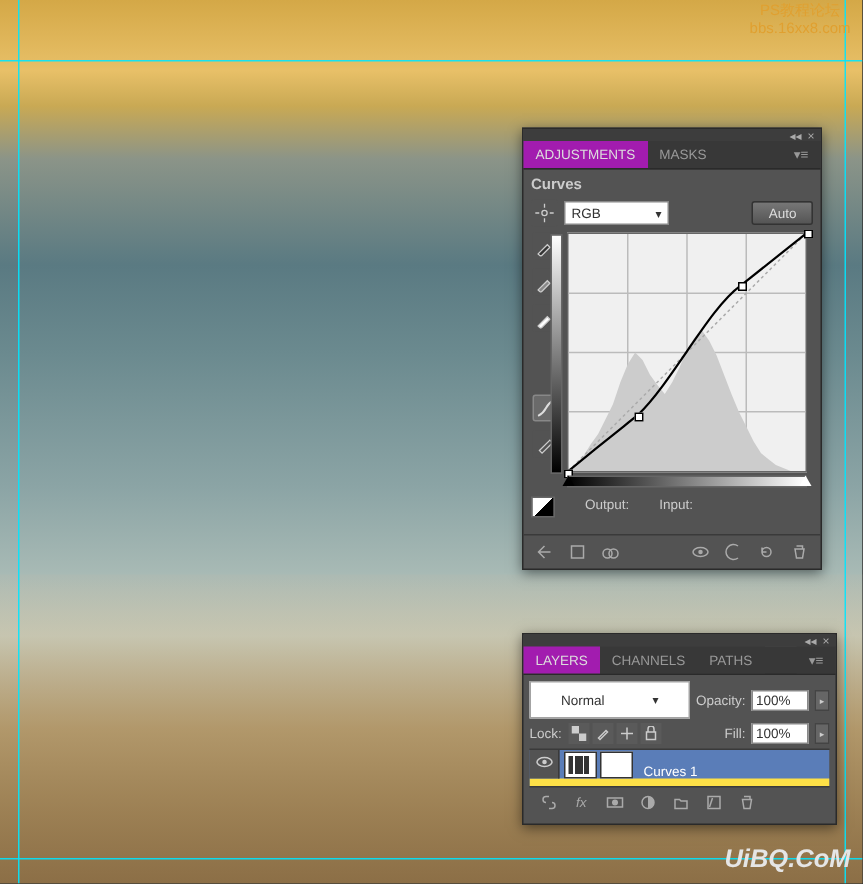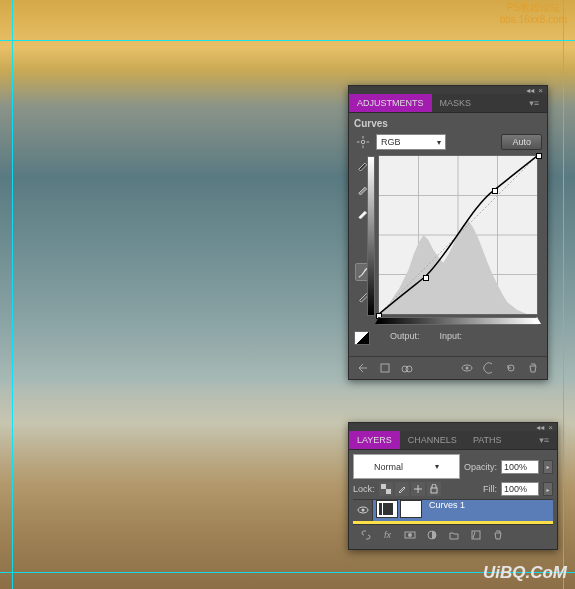--- a/index.html
+++ b/index.html
@@ -53,21 +53,21 @@
 #layers-panel { left: 348px; top: 422px; width: 210px; }
 .layers-body { padding: 4px; }
 .layers-row { display: flex; align-items: center; gap: 4px; margin-bottom: 3px; font-size: 9px; }
 .layers-select { flex: 1; background: #fff; border: 1px solid #a3a3a3; height: 25px; font-size: 9px; padding: 0 20px; color: #333; display: flex; align-items: center; justify-content: space-between; cursor: pointer; }
 .layers-select::after { content: "▾"; font-size: 8px; }
 .pct-input { width: 38px; background: #fff; border: 1px solid #888; height: 14px; font-size: 9px; padding: 0 2px; color: #333; display: flex; align-items: center; }
 .pct-btn { width: 10px; height: 14px; background: #666; border: 1px solid #444; display: flex; align-items: center; justify-content: center; font-size: 6px; color: #ccc; cursor: pointer; }
 .lock-icons { display: flex; gap: 2px; }
 .lock-icons .li { width: 14px; height: 14px; background: #5a5a5a; display: flex; align-items: center; justify-content: center; }
 .layer-list { border-top: 1px solid #3a3a3a; border-bottom: 1px solid #3a3a3a; max-height: 70px; overflow: hidden; }
-.layer-item { display: flex; align-items: flex-start; height: 24px; border-bottom: 3px solid #fde047; }
+.layer-item { display: flex; align-items: flex-end; height: 24px; border-bottom: 5px solid #fde047; }
 .layer-item.selected { background: #5a7db8; color: #fff; }
 .eye-cell { width: 20px; height: 100%; display: flex; align-items: center; justify-content: center; border-right: 1px solid #3a3a3a; background: #535353; }
 .eye-icon svg { width: 12px; height: 10px; }
 .layer-thumbs { display: flex; gap: 2px; padding: 0 3px; }
 .layer-thumb { width: 22px; height: 18px; background: #fff; border: 1px solid #333; position: relative; }
 .layer-thumb.histogram::before { content: ""; position: absolute; inset: 2px; background: linear-gradient(90deg, #333 0%, #333 20%, transparent 20%, transparent 25%, #333 25%, #333 60%, transparent 60%, transparent 65%, #333 65%, #333 85%, transparent 85%); }
 .layer-thumb.mask { background: #fff; }
 .layer-name { flex: 1; font-size: 9px; padding-left: 4px; }
 .layers-footer { display: flex; justify-content: space-between; padding: 3px 5px; }
 </style>

